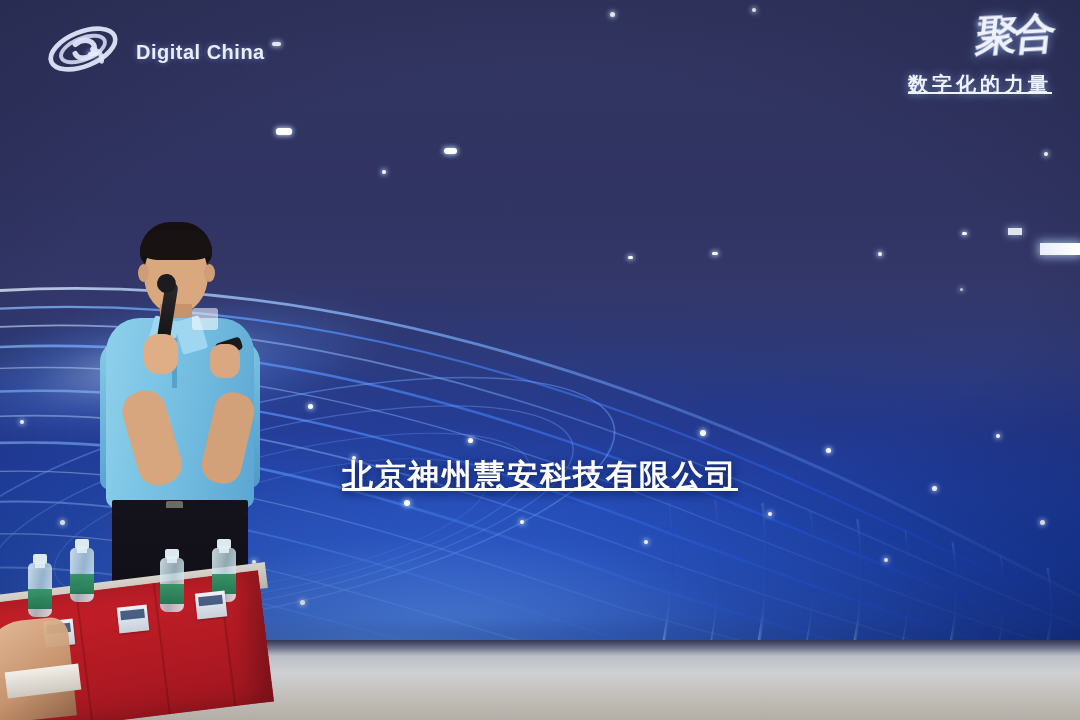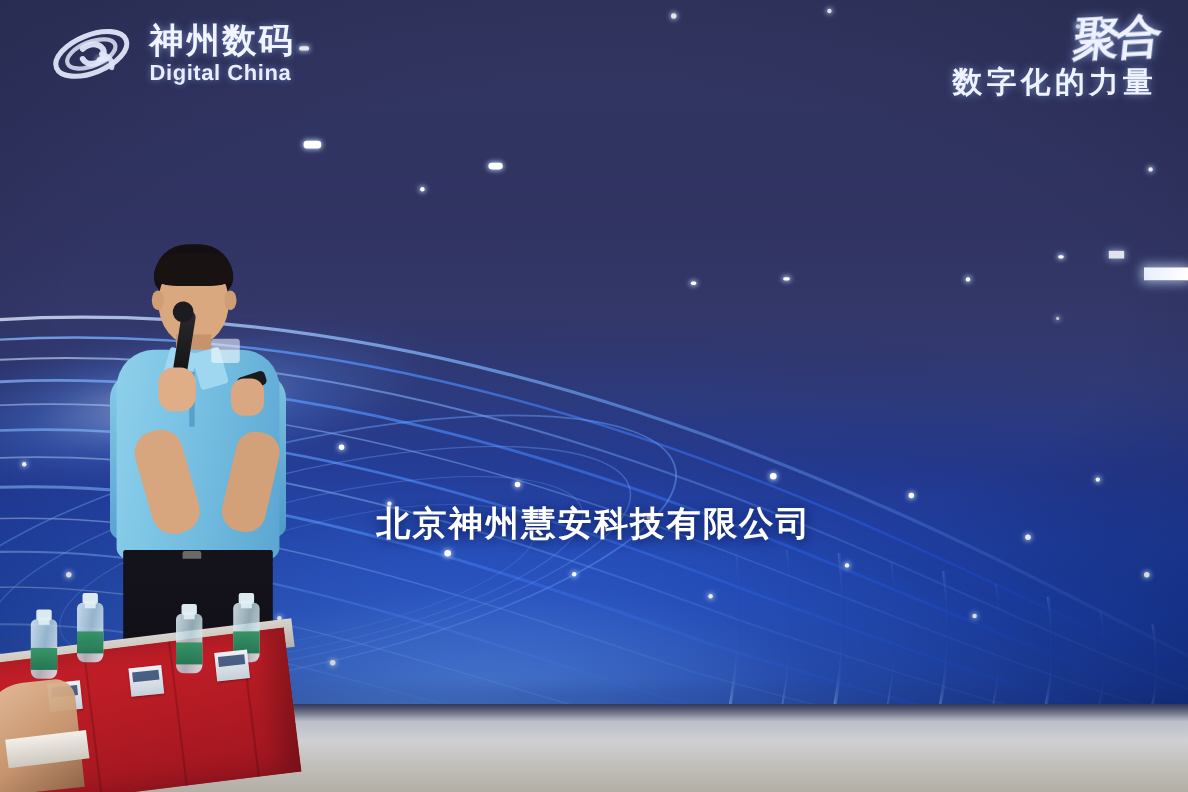--- a/index.html
+++ b/index.html
@@ -74,38 +74,40 @@
   .juhe-mark{
     font-size:42px;font-weight:700;color:#eef1ff;line-height:.92;
     font-family:"DejaVu Serif","Liberation Serif",serif;
     letter-spacing:-4px;
     transform:skewX(-9deg) rotate(-3deg);
     display:inline-block;
     text-shadow:0 0 9px rgba(160,195,255,.65);
     filter:blur(.3px);
   }
   .juhe-sub{
-    font-size:27px;font-weight:700;color:#eff2ff;letter-spacing:4px;margin-top:2px;
+    font-size:20px;font-weight:700;color:#eff2ff;letter-spacing:4px;margin-top:16px;
     text-shadow:0 0 8px rgba(160,195,255,.55);
+    text-decoration:underline;
   }
 
   .main-title{
     position:absolute;left:0;right:0;top:183px;text-align:center;
     font-size:47px;font-weight:700;color:#ffffff;letter-spacing:3px;
     text-shadow:0 2px 10px rgba(10,20,70,.85), 0 0 22px rgba(150,190,255,.35);
   }
   .sub-date{
     position:absolute;left:0;right:0;top:348px;text-align:center;
     font-size:30px;font-weight:700;color:#ffffff;letter-spacing:1px;
     text-shadow:0 2px 9px rgba(10,20,70,.8);
   }
   .sub-company{
     position:absolute;left:0;right:0;top:455px;text-align:center;
     font-size:31px;font-weight:700;color:#ffffff;letter-spacing:2px;
     text-shadow:0 2px 10px rgba(8,20,80,.85);
+    text-decoration:underline;
   }
 
   .deco-bar{
     position:absolute;right:0;top:243px;width:40px;height:12px;
     background:linear-gradient(90deg,#e8eeff,#ffffff);
     box-shadow:0 0 10px 2px rgba(200,225,255,.7);
   }
   .deco-bar2{
     position:absolute;right:58px;top:228px;width:14px;height:7px;
     background:#f4f7ff;opacity:.9;box-shadow:0 0 7px 1px rgba(200,225,255,.6);
@@ -374,21 +376,20 @@
     <div class="logo-dc">
       <svg class="dc-swirl" viewBox="0 0 100 80">
         <g fill="none" stroke="#e8ecff" stroke-linecap="round">
           <ellipse cx="50" cy="40" rx="44" ry="22" transform="rotate(-22 50 40)" stroke-width="6" opacity=".95"></ellipse>
           <ellipse cx="50" cy="40" rx="30" ry="14" transform="rotate(-22 50 40)" stroke-width="5" opacity=".85"></ellipse>
           <path d="M40,34 C 52,24 68,30 64,42 C 60,54 44,54 40,46" stroke-width="7" opacity=".95"></path>
           <path d="M62,40 C 70,42 76,48 74,56" stroke-width="6" opacity=".9"></path>
         </g>
       </svg>
       <div class="dc-words">
-        <span class="dc-cn">神州数码</span>
         <span class="dc-en">Digital China</span>
       </div>
     </div>
 
     <div class="logo-juhe">
       <div class="juhe-mark">聚合</div>
       <div class="juhe-sub">数字化的力量</div>
     </div>
 
     <div class="deco-bar2"></div>

